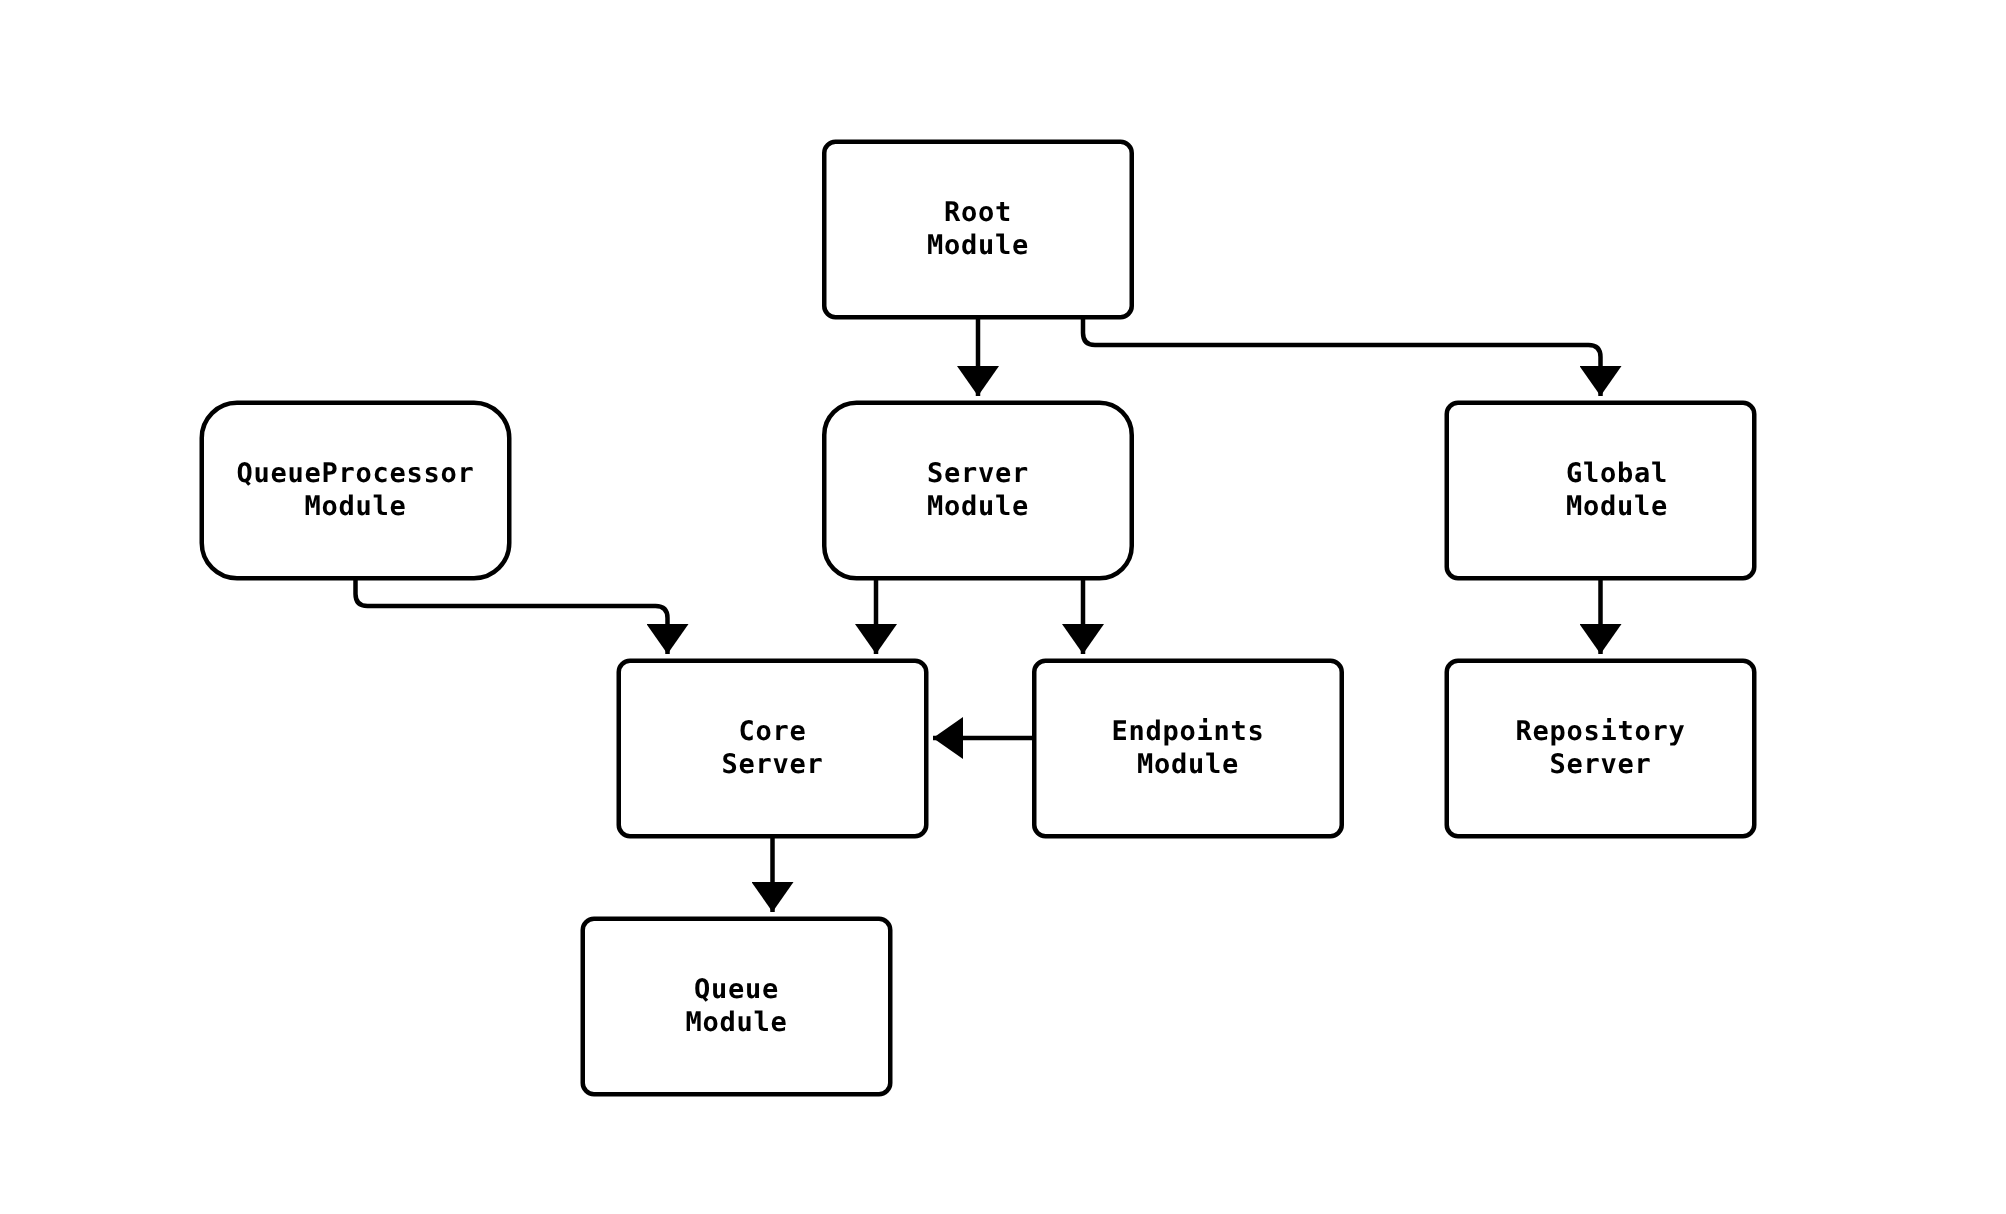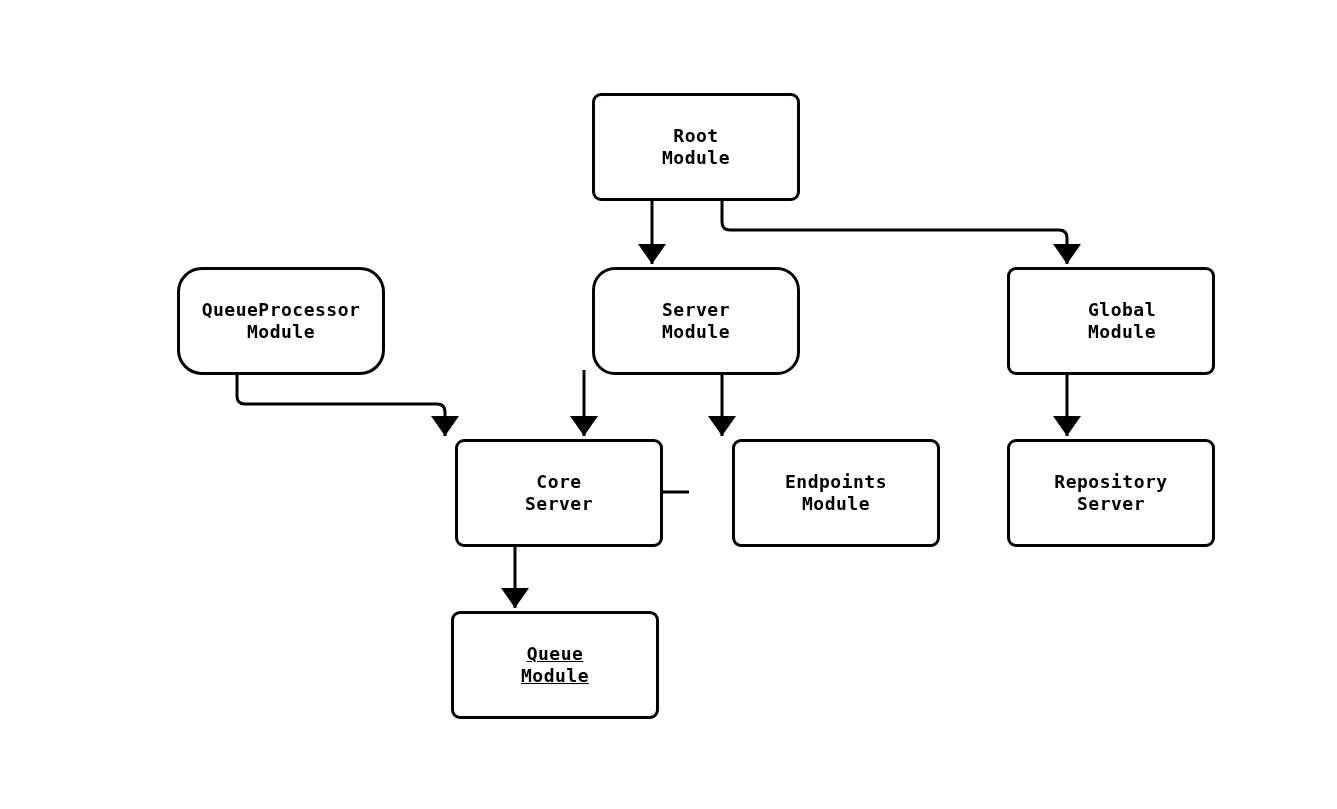--- a/index.html
+++ b/index.html
@@ -28,46 +28,45 @@
     stroke-width: 3;
   }
   .edges .arrowhead-shape {
     fill: #000000;
     stroke: none;
   }
   .node {
     position: absolute;
     box-sizing: border-box;
     width: 208px;
-    height: 108px;
+    height: 120px;
     background: #ffffff;
     border: 3px solid #000000;
     border-radius: 9px;
     display: flex;
     align-items: center;
     justify-content: center;
-    margin-left: 44px;
   }
   .node-label {
     font-weight: bold;
     font-size: 18px;
     line-height: 22px;
     color: #000000;
     text-align: center;
     white-space: pre-line;
     letter-spacing: 0.5px;
   }
   .node-root          { left: 548px; top: 93px;  }
   .node-queueprocessor{ left: 133px; top: 267px; border-radius: 25px; }
   .node-server        { left: 548px; top: 267px; border-radius: 23px; }
   .node-global        { left: 963px; top: 267px; padding-left: 22px; }
   .node-core          { left: 411px; top: 439px; }
   .node-endpoints     { left: 688px; top: 439px; }
   .node-repository    { left: 963px; top: 439px; }
-  .node-queue         { left: 407px; top: 611px; text-decoration: underline; }
+  .node-queue         { left: 387px; top: 611px; }
 </style>
 </head>
 <body>
 
 <div class="canvas">
 
   <svg class="edges" width="1337" height="809" viewBox="0 0 1337 809" xmlns="http://www.w3.org/2000/svg">
     <defs>
       <marker id="arrow" viewBox="0 0 10 14" refX="10" refY="7" markerUnits="userSpaceOnUse" markerWidth="20" markerHeight="28" orient="auto">
         <path class="arrowhead-shape" d="M0,0 L10,7 L0,14 Z"></path>

